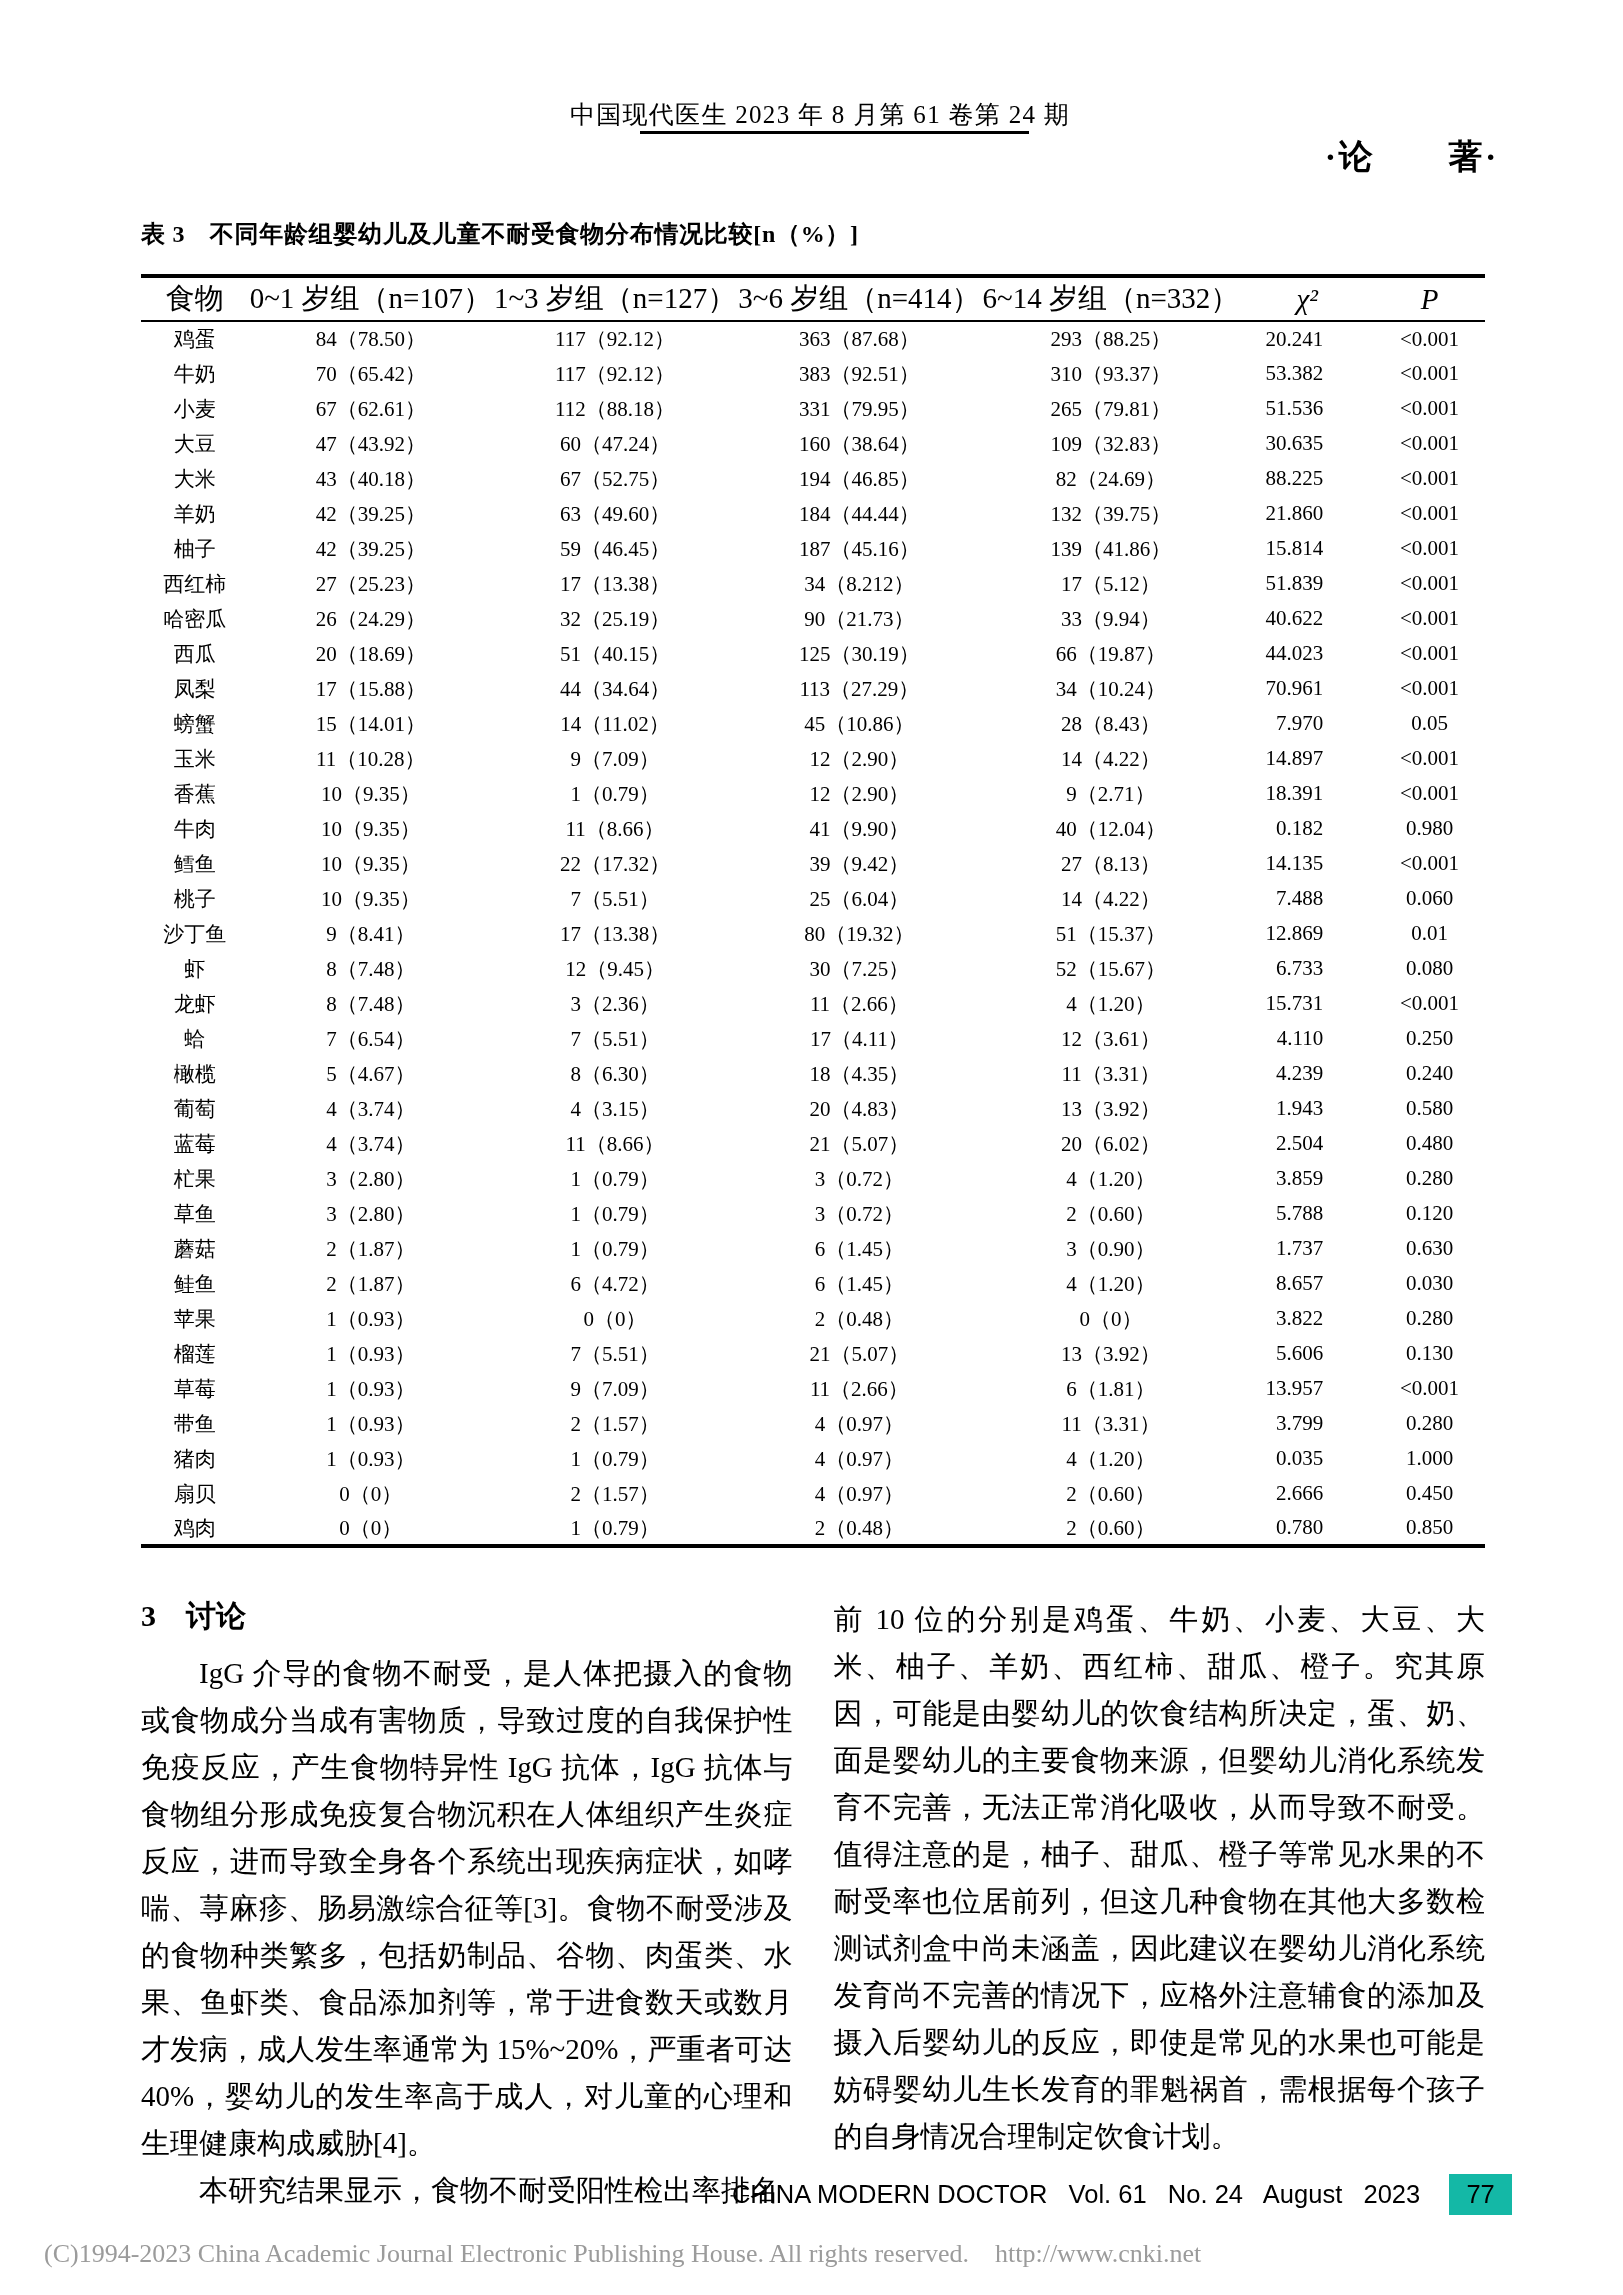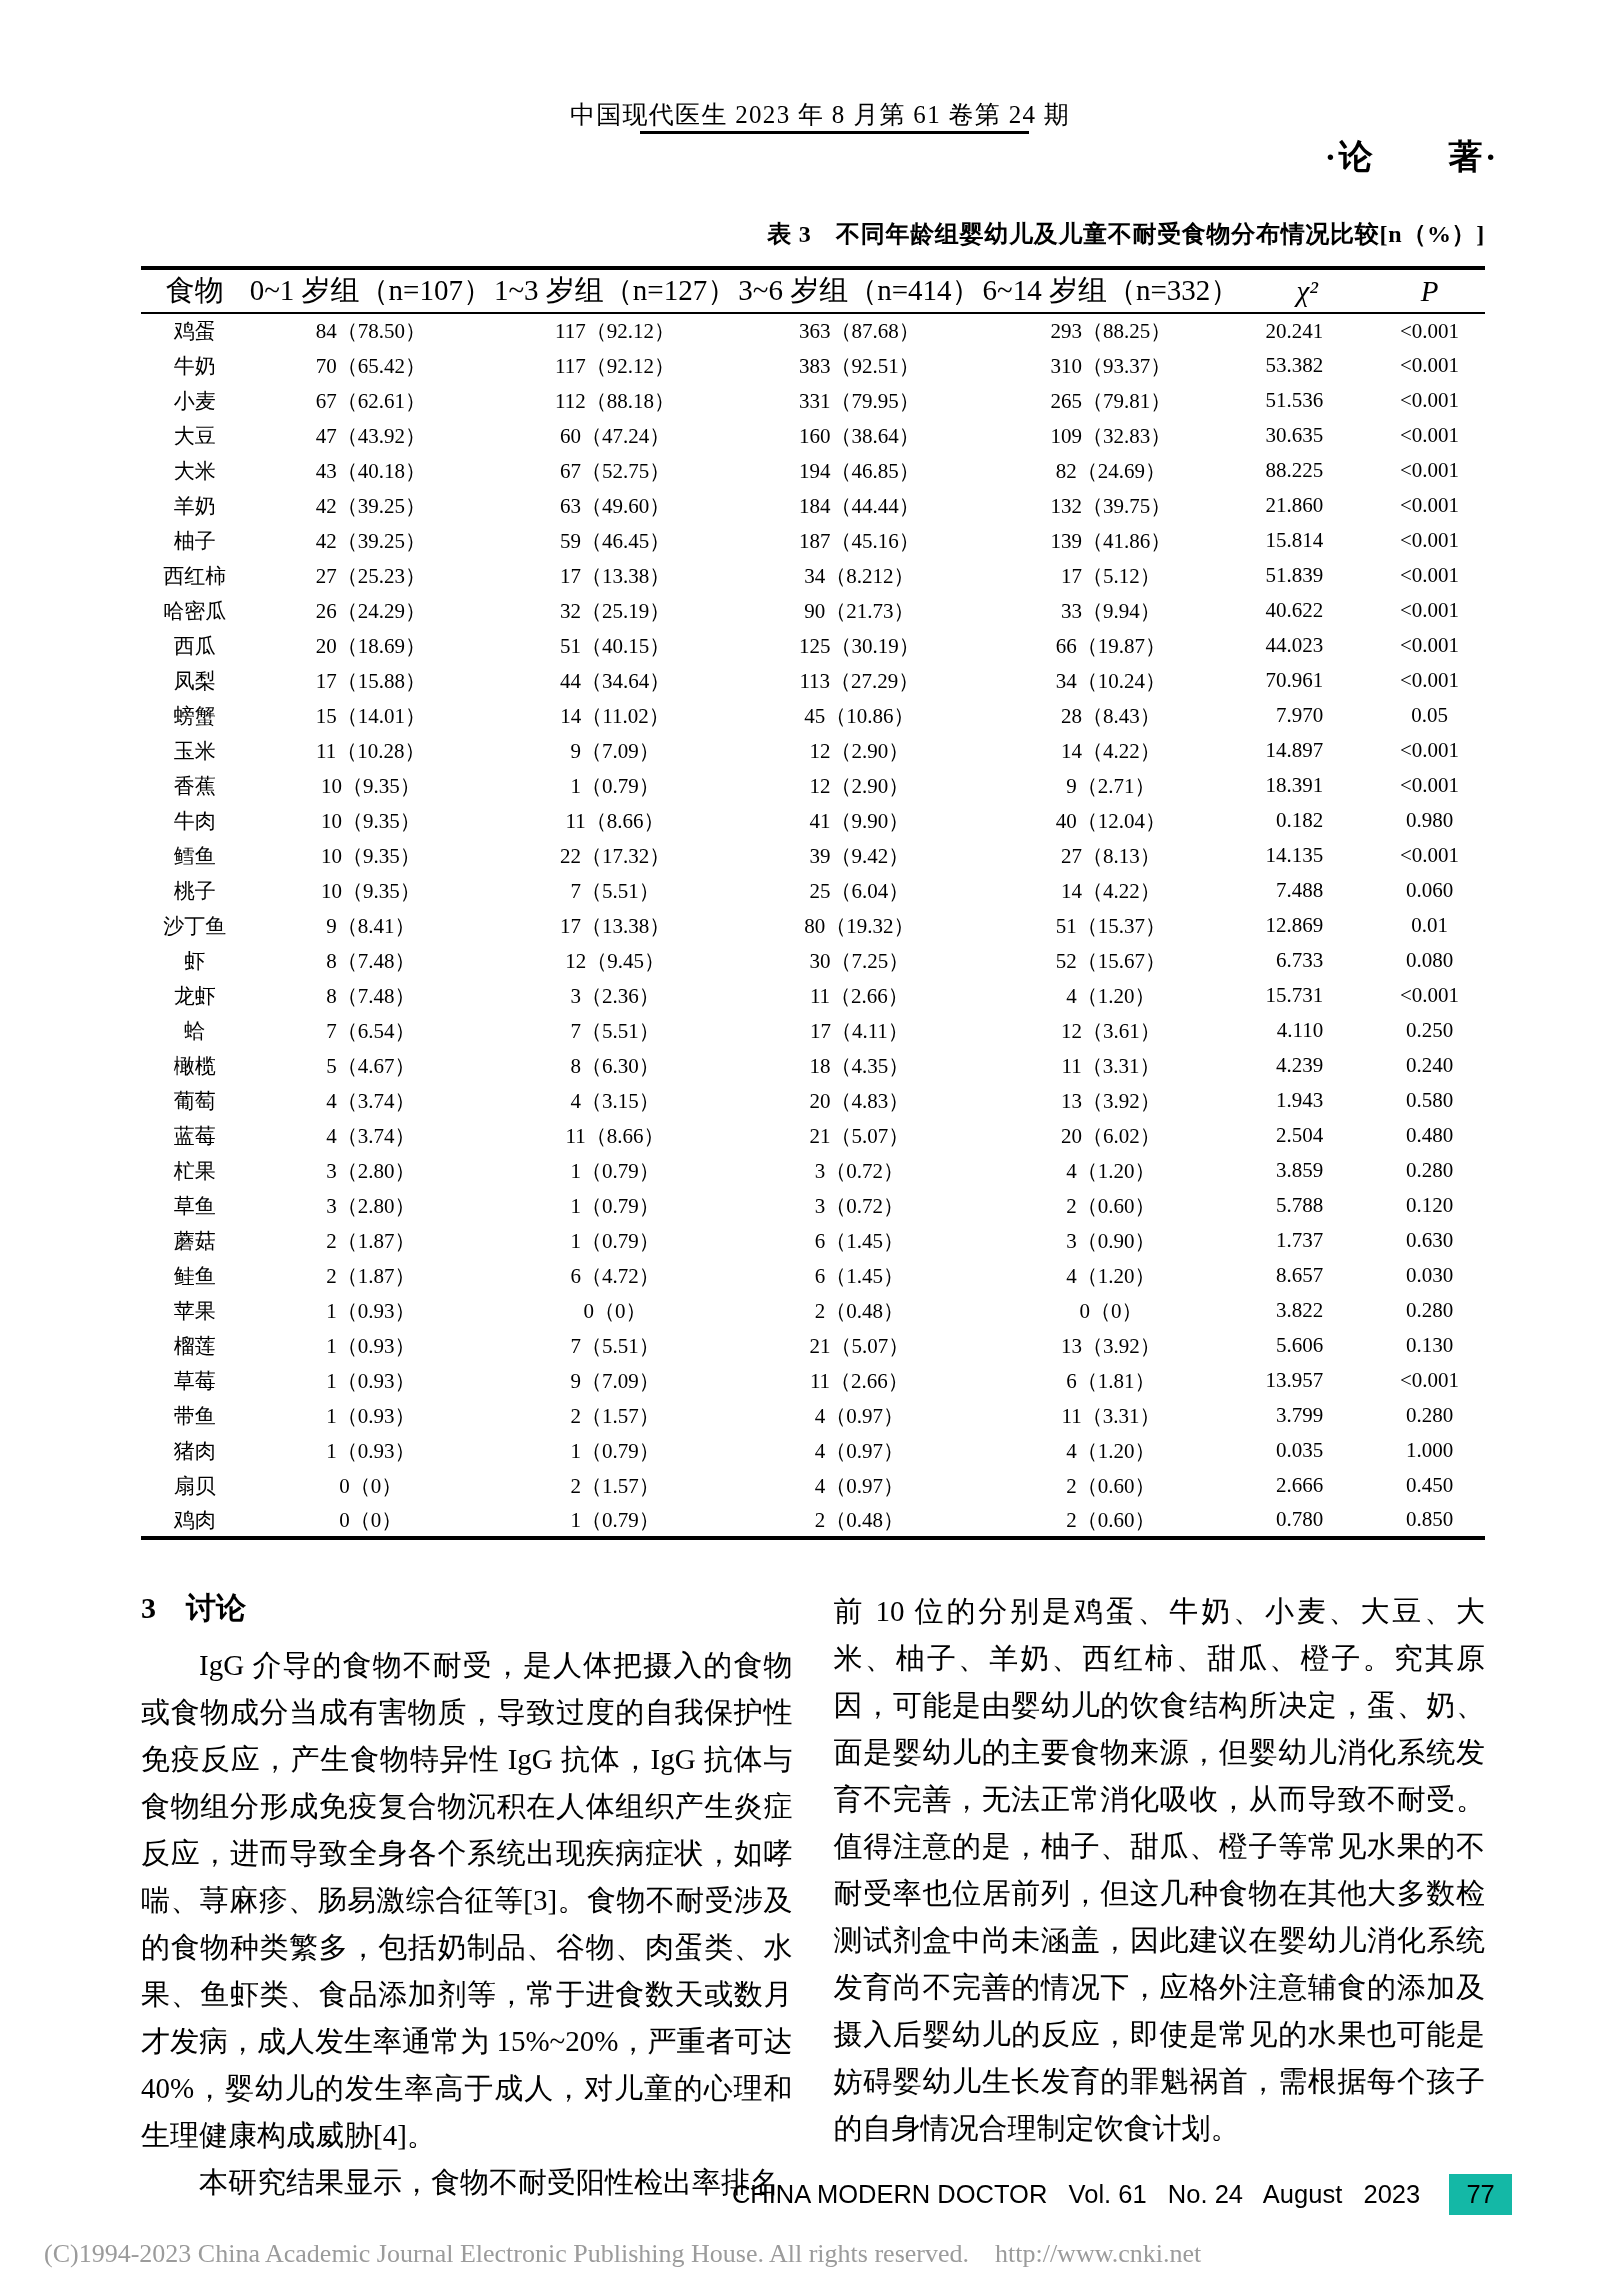--- a/index.html
+++ b/index.html
@@ -16,22 +16,22 @@
     display:flex;align-items:center;
     padding:98px 124px 0 141px;
     flex-direction:column;
   }
   .journal-cn{font-size:25px;letter-spacing:1.3px;white-space:pre;}
   .header-rule{width:389px;height:0;border-top:3.3px solid #000;margin-left:29px;}
   .column-label{margin-left:auto;font-size:34px;font-weight:bold;white-space:pre;letter-spacing:2.6px;}
   
   .table-section{margin:38px 138px 0 141px;}
   .table-title{
-    text-align:right;font-weight:bold;font-size:24px;
-    margin-bottom:16px;letter-spacing:0.7px;
+    text-align:left;font-weight:bold;font-size:24px;
+    margin-bottom:24px;letter-spacing:0.7px;
   }
   table.data{
     width:100%;border-collapse:collapse;
     border-top:4.6px solid #000;border-bottom:4.6px solid #000;
     font-size:21px;
   }
   table.data thead tr{border-bottom:2px solid #000;height:43px;}
   table.data th{font-weight:normal;font-size:29px;text-align:center;white-space:pre;}
   table.data tbody tr{height:35px;}
   table.data td{text-align:center;white-space:pre;}

